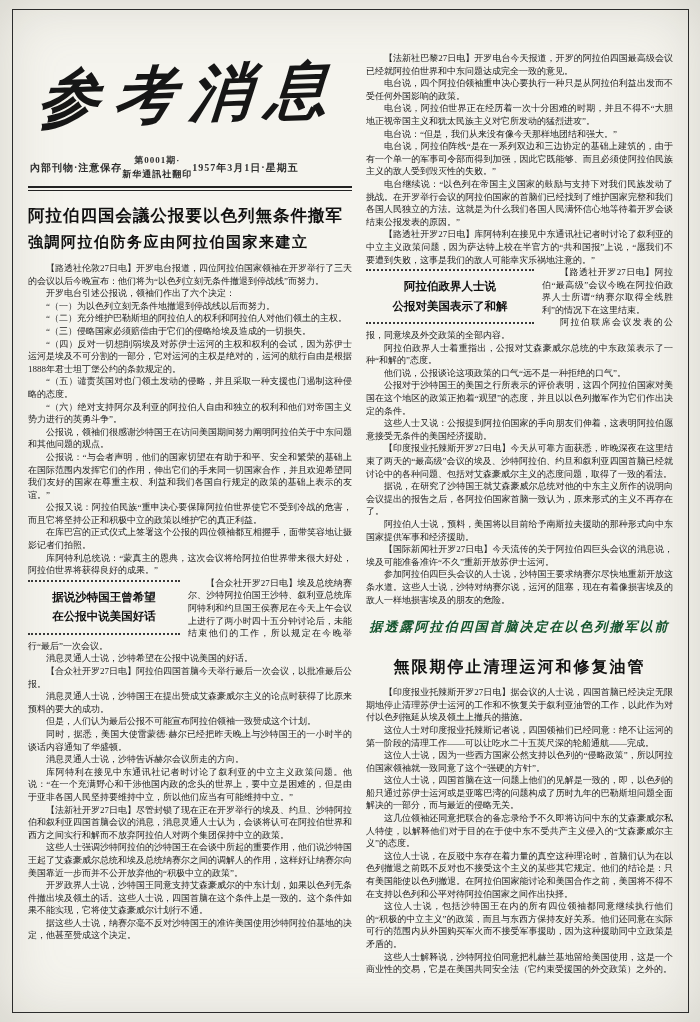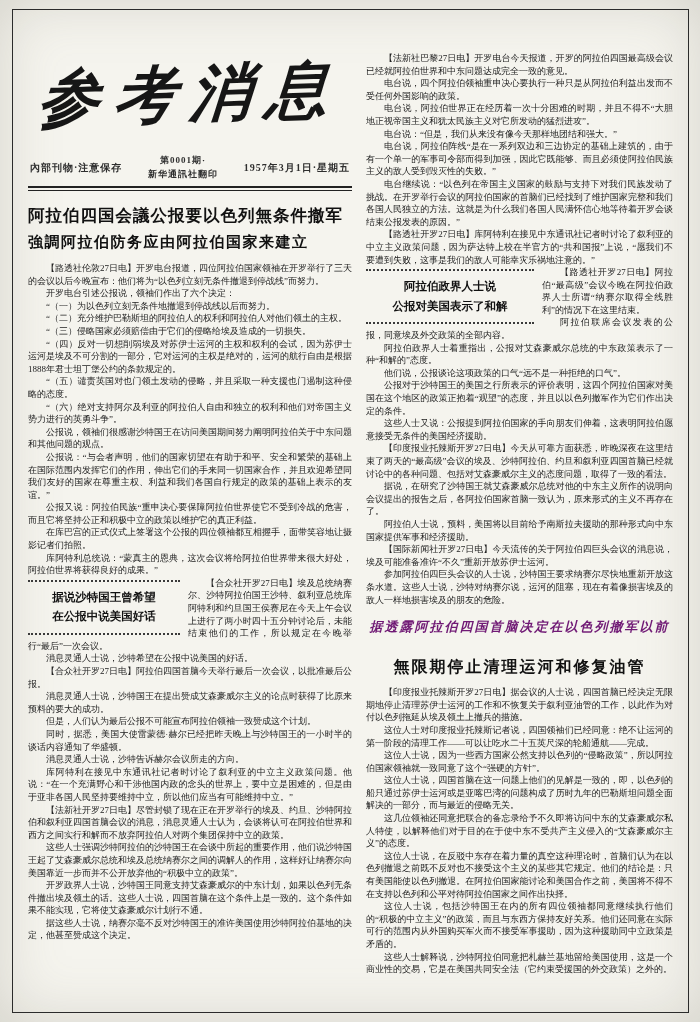--- a/index.html
+++ b/index.html
@@ -37,25 +37,24 @@
     font-family: "DejaVu Serif", serif;
     font-style: italic;
     font-weight: 700;
     font-size: 62px;
     letter-spacing: 14px;
     transform: rotate(-2deg) skewX(-6deg);
     white-space: nowrap;
     color: #161616;
   }
   .mast-info {
-    display: flex; align-items: center; justify-content: space-between;
+    display: flex; align-items: center; 
     margin-top: 6px; padding: 0 2px;
     font-size: 10px; font-weight: 700; color: #2f2f2f;
     letter-spacing: 1px;
-    gap: 9px;
   }
   .mast-mid { text-align: center; font-size: 9px; line-height: 1.5; }
   .mast-rule { margin-top: 5px; height: 5px; border-top: 2px solid #222; border-bottom: 1px solid #222; }
 
   
   .head-block { margin: 14px 0 10px 0; font-family: "Liberation Sans","DejaVu Sans",sans-serif; }
   .head1 { font-size: 16.5px; font-weight: 700; letter-spacing: 1px; color:#111; }
   .head2 { font-size: 15px; font-weight: 700; letter-spacing: 1.5px; margin-top: 6px; color:#111; }
 
   
@@ -81,21 +80,21 @@
   .clear { clear: both; }
 
   
   .art2-head { margin: 12px 0 8px 0; text-align: center; }
   .kicker {
     font-family: "DejaVu Serif", serif;
     font-style: italic;
     font-weight: 700;
     font-size: 13px;
     letter-spacing: 2px;
-    color:#701a75;
+    color:#14532d;
   }
   .art2-title {
     font-family: "Liberation Sans","DejaVu Sans",sans-serif;
     font-weight: 700;
     font-size: 16px;
     letter-spacing: 2px;
     margin-top: 21px;
     color:#111;
   }
 </style>

